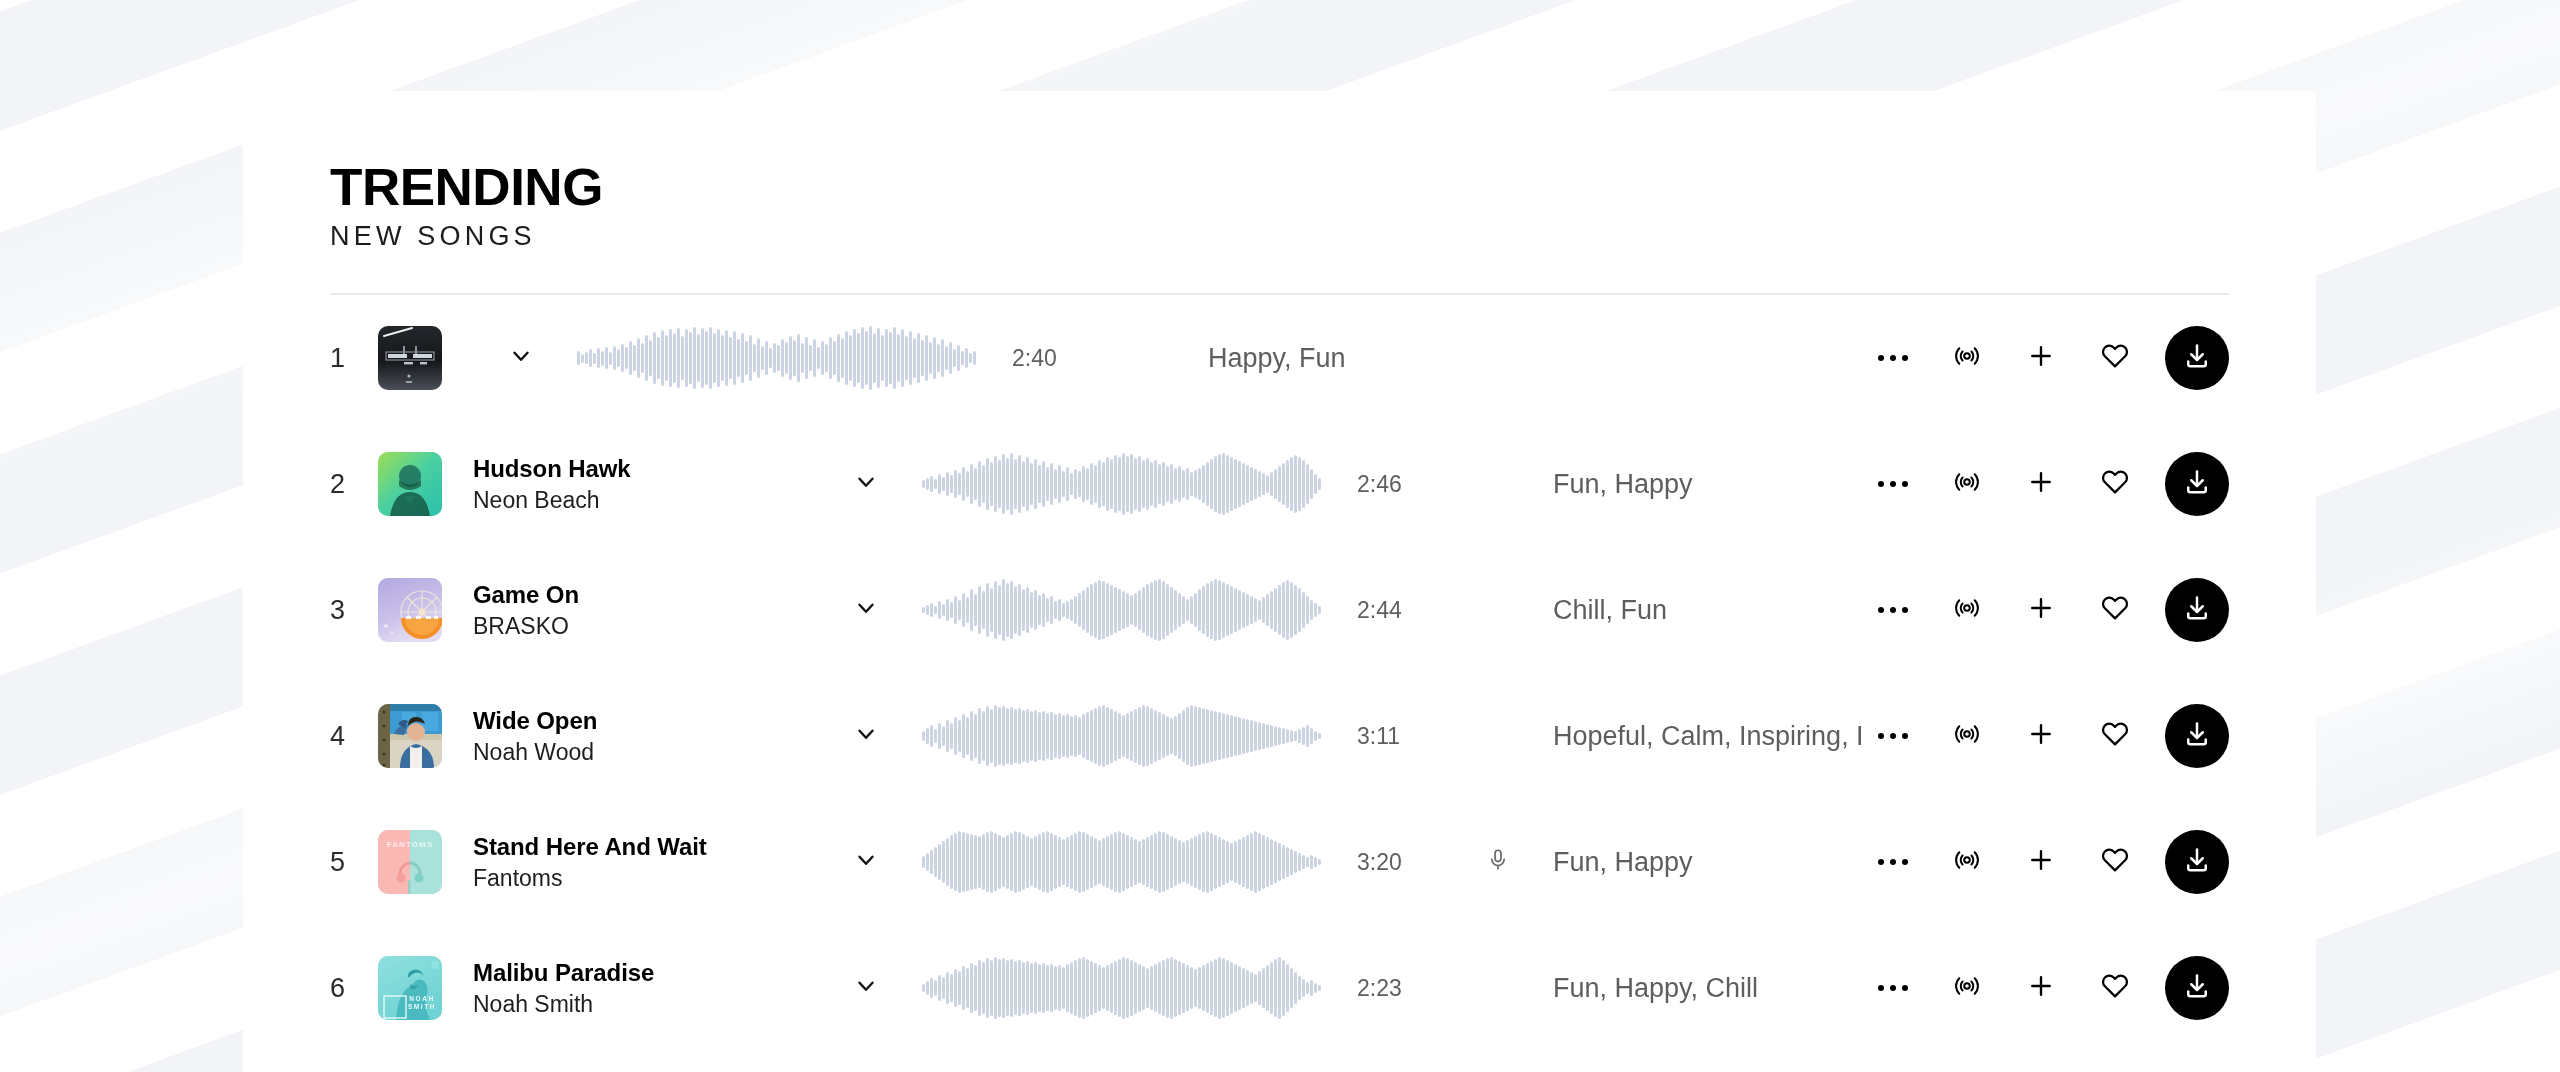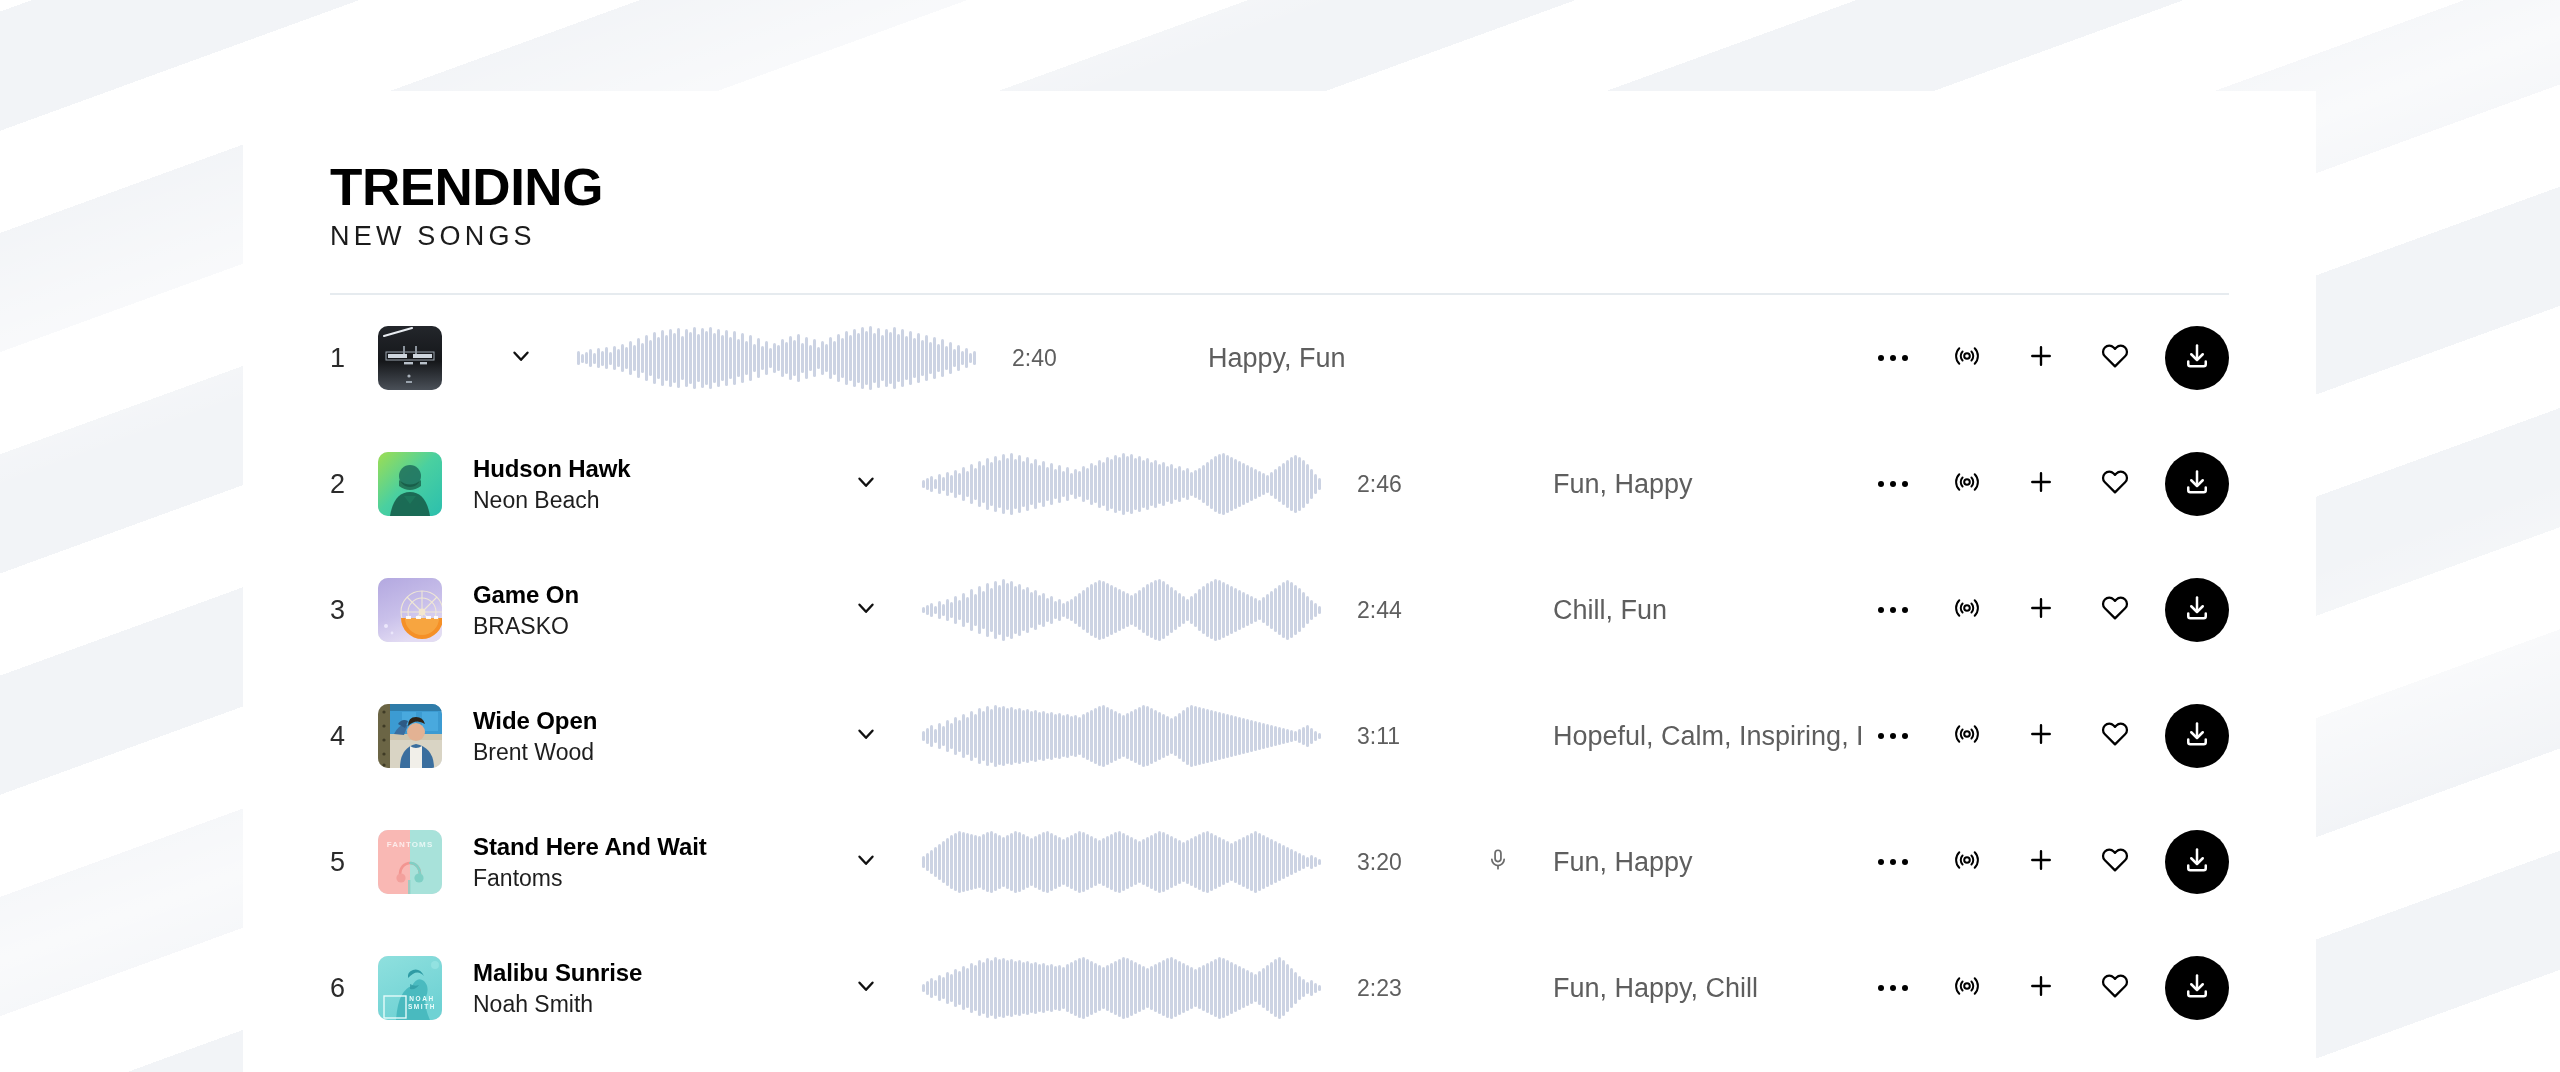--- a/index.html
+++ b/index.html
@@ -799,21 +799,21 @@
       <path d="M30 22 q8 -8 17 -2 q-2 -7 -9 -7 q-8 0 -8 9 z" fill="#2e2419"></path>
       <path d="M22 64 q0 -20 16 -24 q18 4 18 24 z" fill="#3a6e9e"></path>
       <path d="M32 42 q6 4 12 0 l0 22 l-12 0 z" fill="#f1efe9"></path>
       <path d="M16 30 q6 -12 14 -9 l-4 10 z" fill="#3a6e9e"></path>
       <path d="M20 20 q4 -6 10 -3 l-3 7 z" fill="#2e5a85"></path>
               </svg>
             </div>
           </div>
           <div class="col-meta">
             <div class="track-title">Wide Open</div>
-            <div class="track-artist">Brent Wood</div>
+            <div class="track-artist">Noah Wood</div>
           </div>
           <div class="col-chevron">
             <span><svg width="26" height="26" viewBox="0 0 24 24" fill="none" stroke="#111" stroke-width="2.2" stroke-linecap="round" stroke-linejoin="round">
       <polyline points="6 9 12 15.5 18 9"></polyline>
               </svg></span>
           </div>
           <div class="col-wave">
             <div class="wave">
               <i style="height: 10px;"></i>
               <i style="height: 16px;"></i>
@@ -1152,21 +1152,21 @@
       <path d="M30 22 q9 -10 16 -2 q-4 -8 -11 -6 q-6 2 -5 8 z" fill="#2f9ba4"></path>
       <path d="M32 28 q5 3 9 1 q-3 5 -9 4 z" fill="#2f9ba4" opacity="0.8"></path>
       <rect x="6" y="40" width="22" height="22" fill="none" stroke="#e4fbfa" stroke-width="1.4"></rect>
       <text x="44" y="45" font-family="Liberation Sans, sans-serif" font-size="6.5" font-weight="700" letter-spacing="1.6" text-anchor="middle" fill="#eafcfb">NOAH</text>
       <text x="44" y="53" font-family="Liberation Sans, sans-serif" font-size="6.5" font-weight="700" letter-spacing="1.6" text-anchor="middle" fill="#eafcfb">SMITH</text>
       <circle cx="57" cy="9" r="4" fill="#9fe8e6" opacity="0.6"></circle>
               </svg>
             </div>
           </div>
           <div class="col-meta">
-            <div class="track-title">Malibu Sunrise</div>
+            <div class="track-title">Malibu Paradise</div>
             <div class="track-artist">Noah Smith</div>
           </div>
           <div class="col-chevron">
             <span><svg width="26" height="26" viewBox="0 0 24 24" fill="none" stroke="#111" stroke-width="2.2" stroke-linecap="round" stroke-linejoin="round">
       <polyline points="6 9 12 15.5 18 9"></polyline>
               </svg></span>
           </div>
           <div class="col-wave">
             <div class="wave">
               <i style="height: 8px;"></i>

